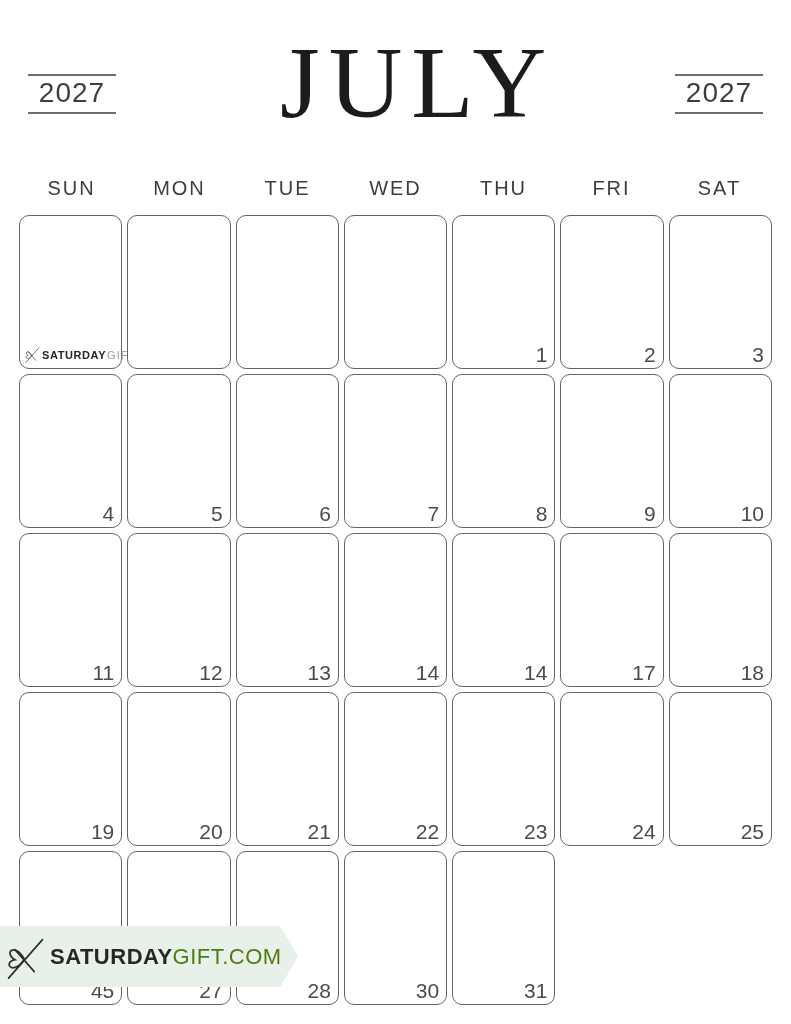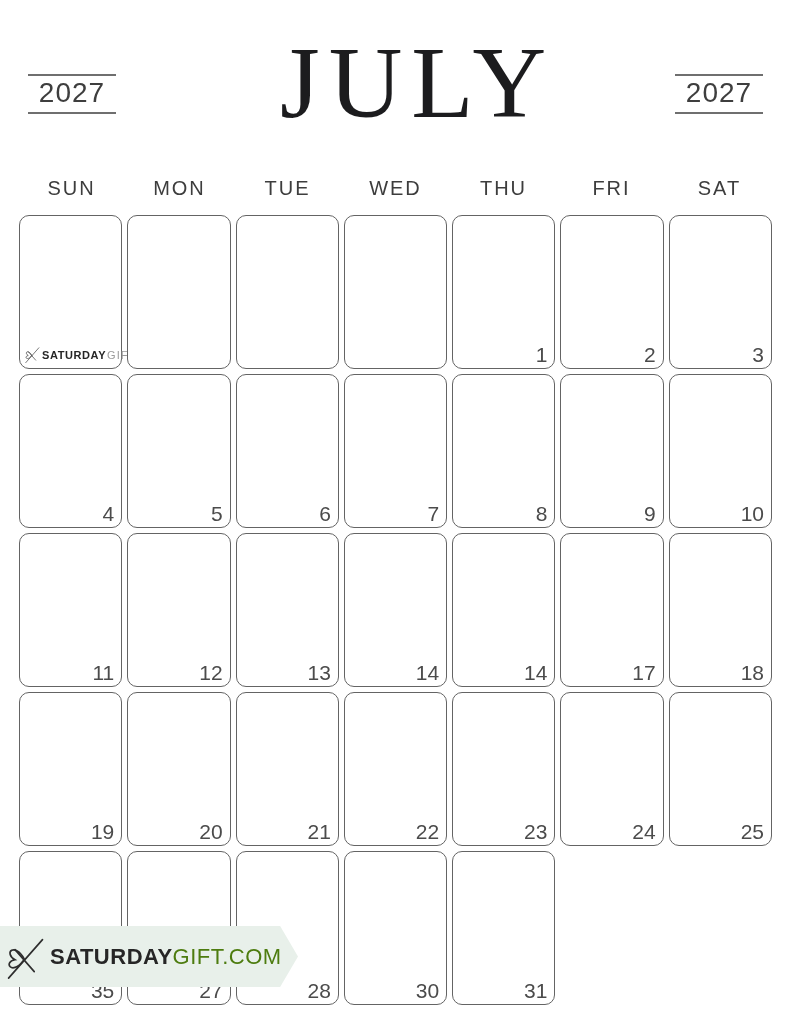--- a/index.html
+++ b/index.html
@@ -182,21 +182,21 @@
     <div class="cell">
         <span class="date-num">23</span>
       </div>
     <div class="cell">
         <span class="date-num">24</span>
       </div>
     <div class="cell">
         <span class="date-num">25</span>
       </div>
     <div class="cell">
-        <span class="date-num">35</span>
+        <span class="date-num">45</span>
       </div>
     <div class="cell">
         <span class="date-num">27</span>
       </div>
     <div class="cell">
         <span class="date-num">28</span>
       </div>
     <div class="cell">
         <span class="date-num">30</span>
       </div>

